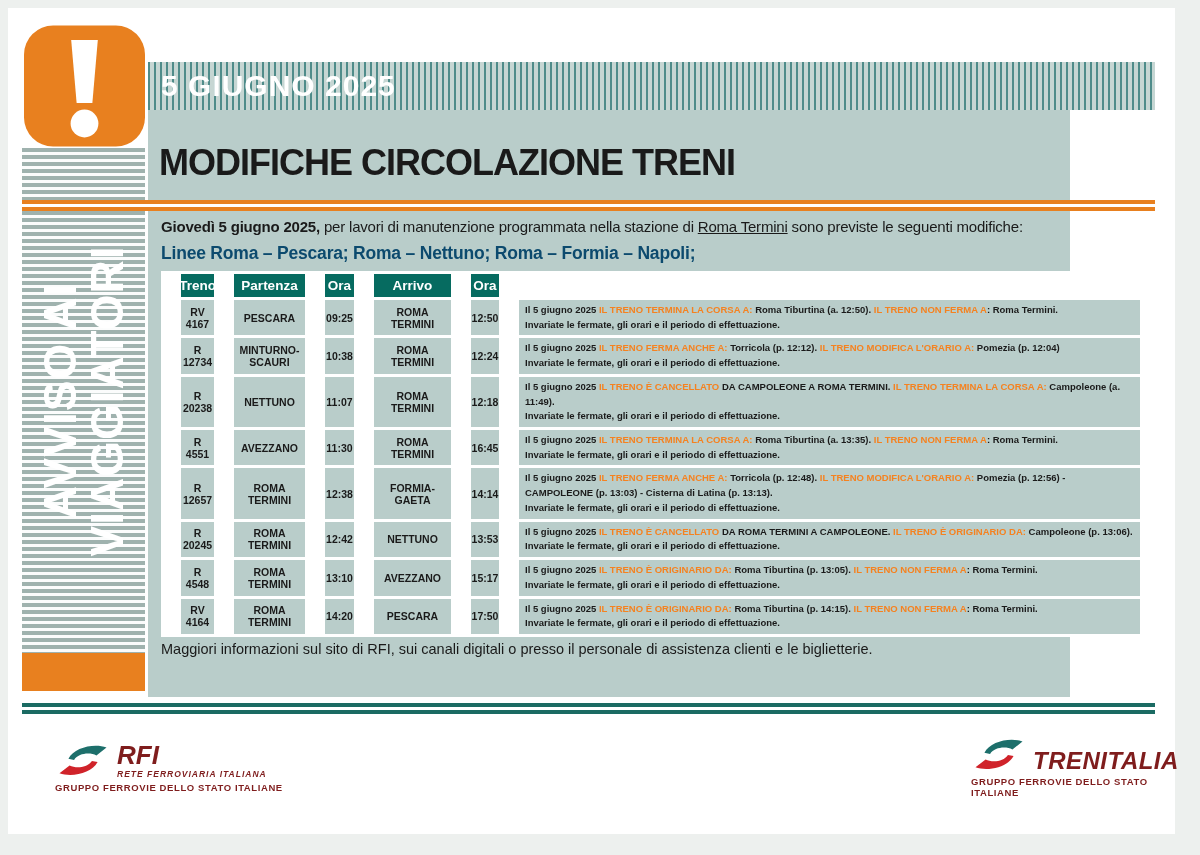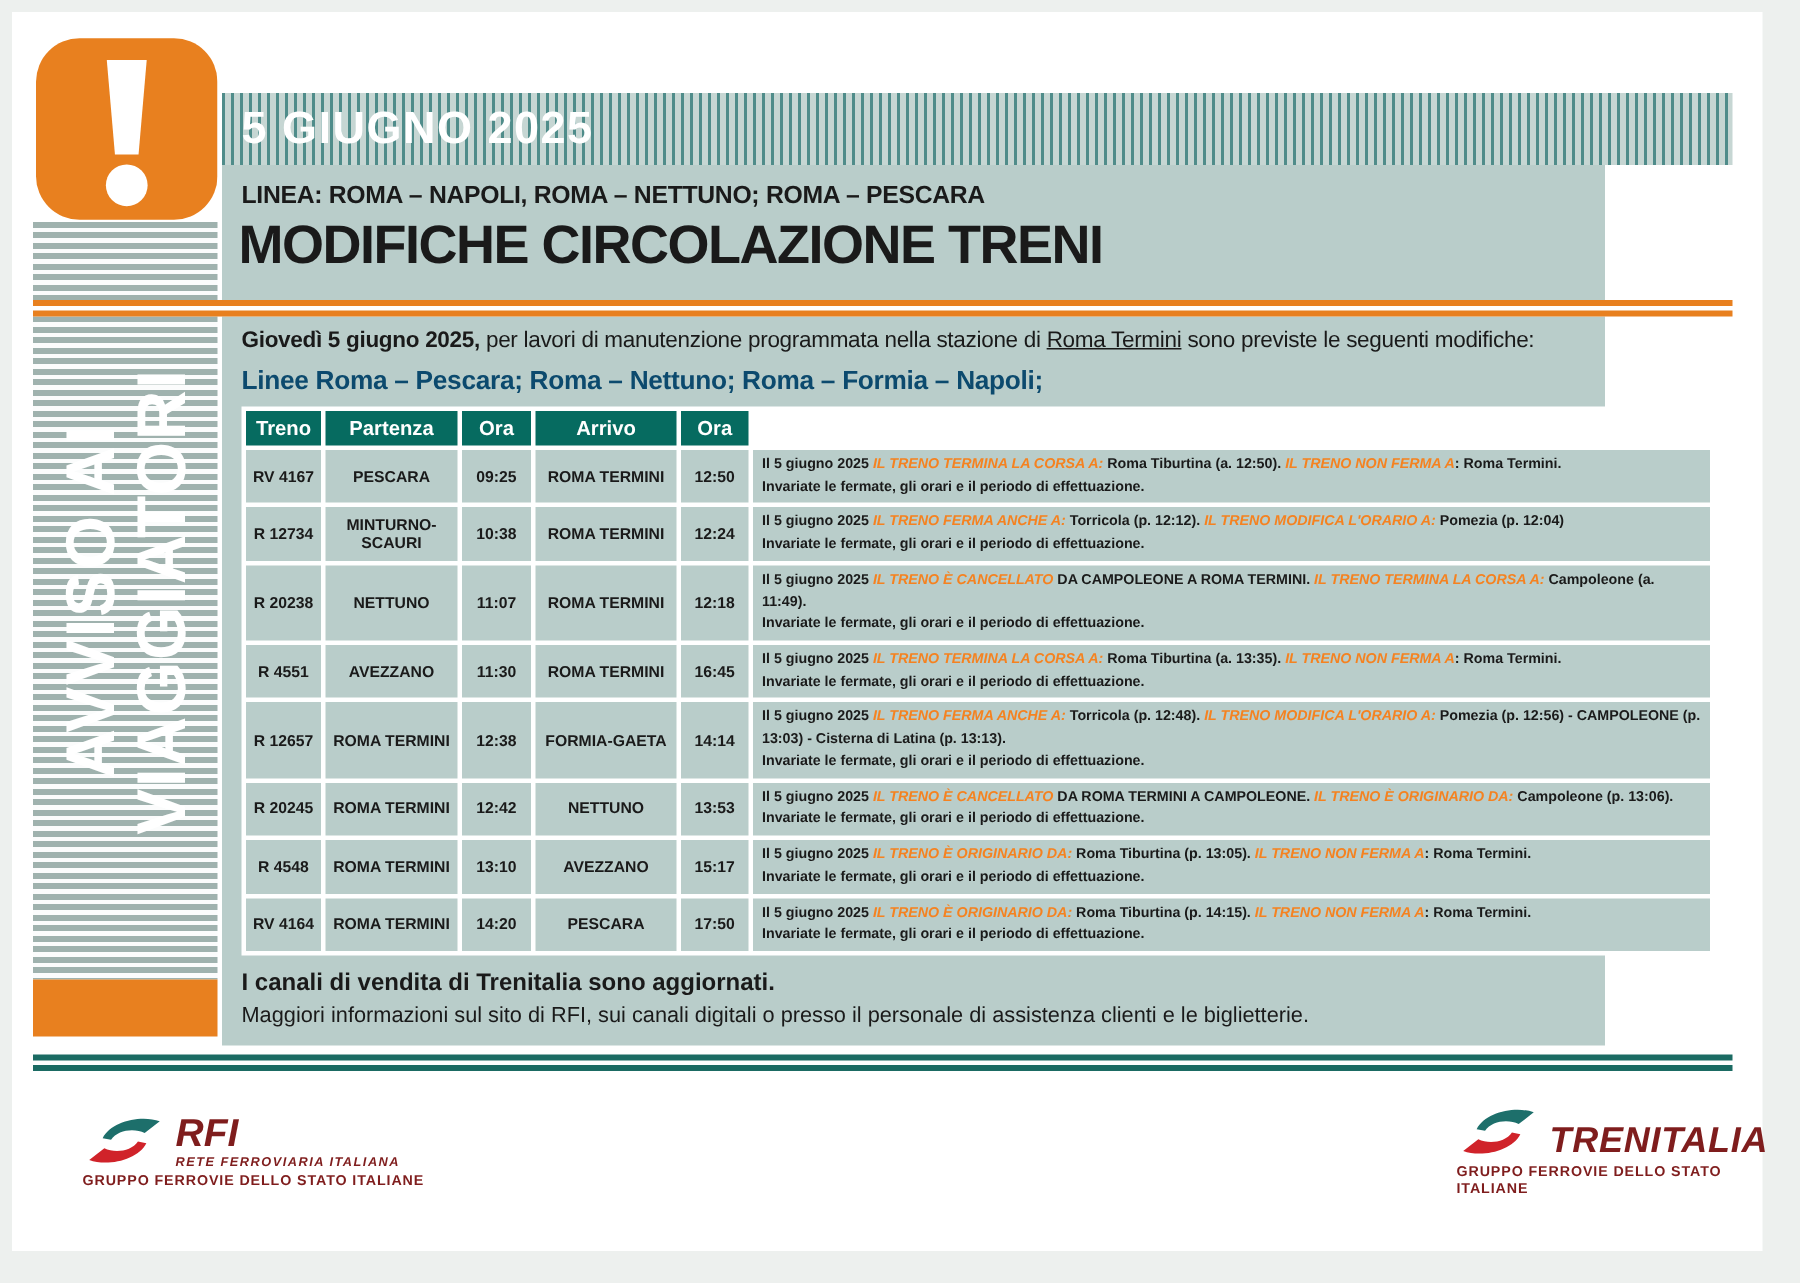--- a/index.html
+++ b/index.html
@@ -51,28 +51,28 @@
   .intro{font-size:15px;margin:0 0 8px 0;letter-spacing:-0.2px;}
   .intro .b{font-weight:bold;}
   .intro .u{text-decoration:underline;}
   .section-heading{font-size:17.5px;font-weight:bold;color:#0c4a6e;margin:0 0 7px 0;letter-spacing:-0.2px;}
 
   
   .train-table{background:#ffffff;padding:3px;display:flex;flex-direction:column;gap:3px;}
   .trow{display:grid;grid-template-columns:50px 88px 46px 94px 45px 1fr;gap:3px;}
   .cell{
     background:#b9cdca;display:flex;align-items:center;justify-content:center;
-    text-align:center;font-weight:bold;font-size:10.5px;padding:2px 1px;
+    text-align:center;font-weight:bold;font-size:10.5px;padding:2px 1px;margin-left:17px;
   }
   .trow.header .cell{background:#066b60;color:#ffffff;font-size:13.5px;padding:4px 1px;}
   .cell.prov{
     display:block;text-align:left;white-space:pre-line;
     font-size:9.5px;line-height:1.55;padding:3px 6px;
   }
-  .prov-orange{color:#f58220;font-style:italic;}
+  .prov-orange{color:#f58220;}
   .prov-black{color:#1a1a1a;}
 
   .note1{font-size:16px;font-weight:bold;margin:10px 0 0 0;}
   .note2{font-size:14.5px;margin:4px 0 0 0;}
 
   
   .teal-line{
     position:absolute;left:14px;top:695px;width:1133px;height:3px;background:#ffffff;
     border-top:4px solid #1b6b63;border-bottom:4px solid #1b6b63;
   }
@@ -106,21 +106,20 @@
       <span>AVVISO AI</span>
       <span>VIAGGIATORI</span>
     </div>
   </div>
   <div class="sidebar-orange"></div>
 
   <div class="main-bg">
     <div class="date-band">
       <div class="date-text">5 GIUGNO 2025</div>
     </div>
-    <div class="linea">LINEA: ROMA – NAPOLI, ROMA – NETTUNO; ROMA – PESCARA</div>
     <div class="big-title">MODIFICHE CIRCOLAZIONE TRENI</div>
 
     <div class="content">
       <p class="intro"><span class="b">Giovedì 5 giugno 2025,</span><span> per lavori di manutenzione programmata nella stazione di </span><span class="u">Roma Termini</span><span> sono previste le seguenti modifiche:</span></p>
 
       <p class="section-heading">Linee Roma – Pescara; Roma – Nettuno; Roma – Formia – Napoli;</p>
 
       <div class="train-table">
           <div class="trow header">
             <div class="cell">Treno</div>
@@ -196,21 +195,20 @@
             <div class="cell">RV 4164</div>
             <div class="cell">ROMA TERMINI</div>
             <div class="cell">14:20</div>
             <div class="cell">PESCARA</div>
             <div class="cell">17:50</div>
             <div class="cell prov"><span class="prov-black">Il 5 giugno 2025 </span><span class="prov-orange">IL TRENO È ORIGINARIO DA:</span><span class="prov-black"> Roma Tiburtina (p. 14:15). </span><span class="prov-orange">IL TRENO NON FERMA A</span><span class="prov-black">: Roma Termini.
 Invariate le fermate, gli orari e il periodo di effettuazione.</span></div>
           </div>
         </div>
 
-      <p class="note1">I canali di vendita di Trenitalia sono aggiornati.</p>
       <p class="note2">Maggiori informazioni sul sito di RFI, sui canali digitali o presso il personale di assistenza clienti e le biglietterie.</p>
     </div>
   </div>
 
   <div class="orange-sep"></div>
   <div class="teal-line"></div>
 
   <div class="logo rfi">
     <div class="logo-top">
       <svg class="fs-mark" viewBox="0 0 100 60" xmlns="http://www.w3.org/2000/svg">

